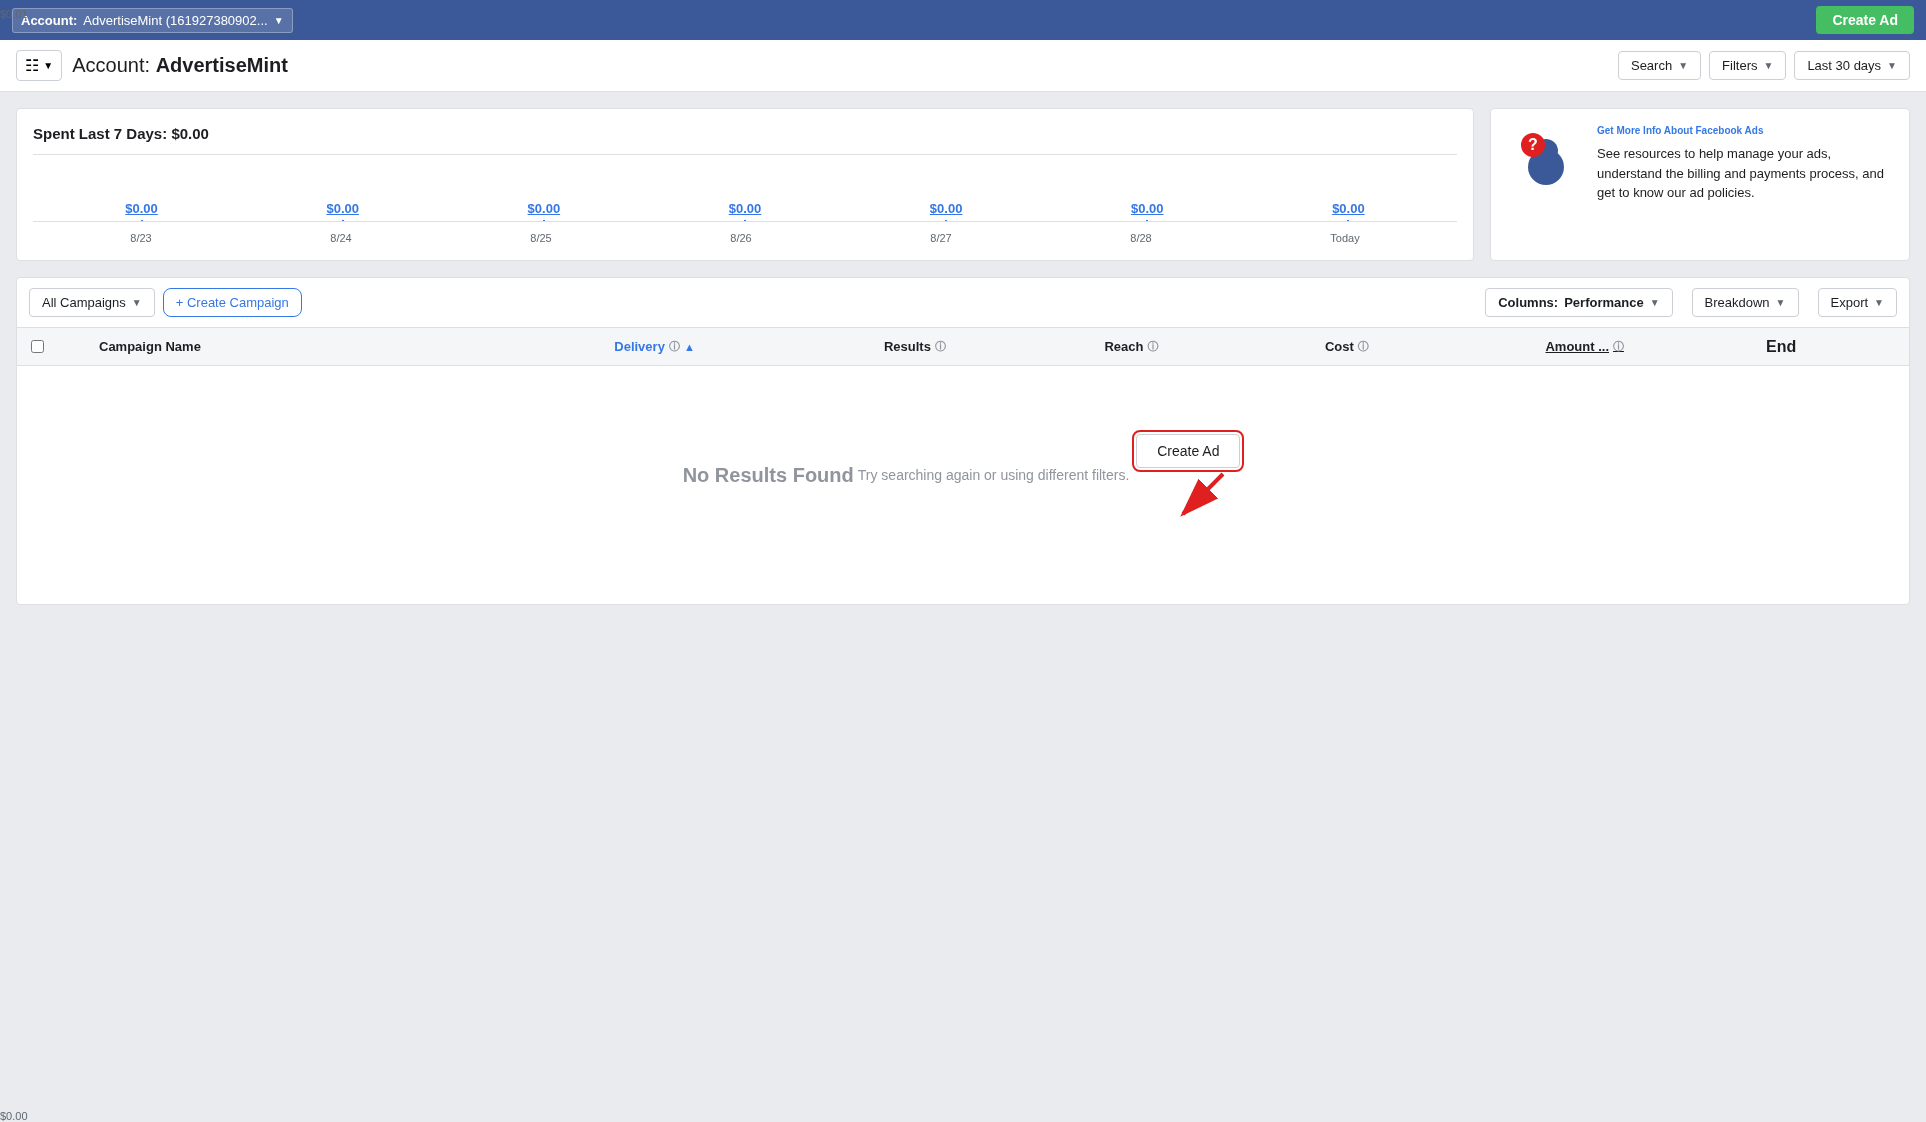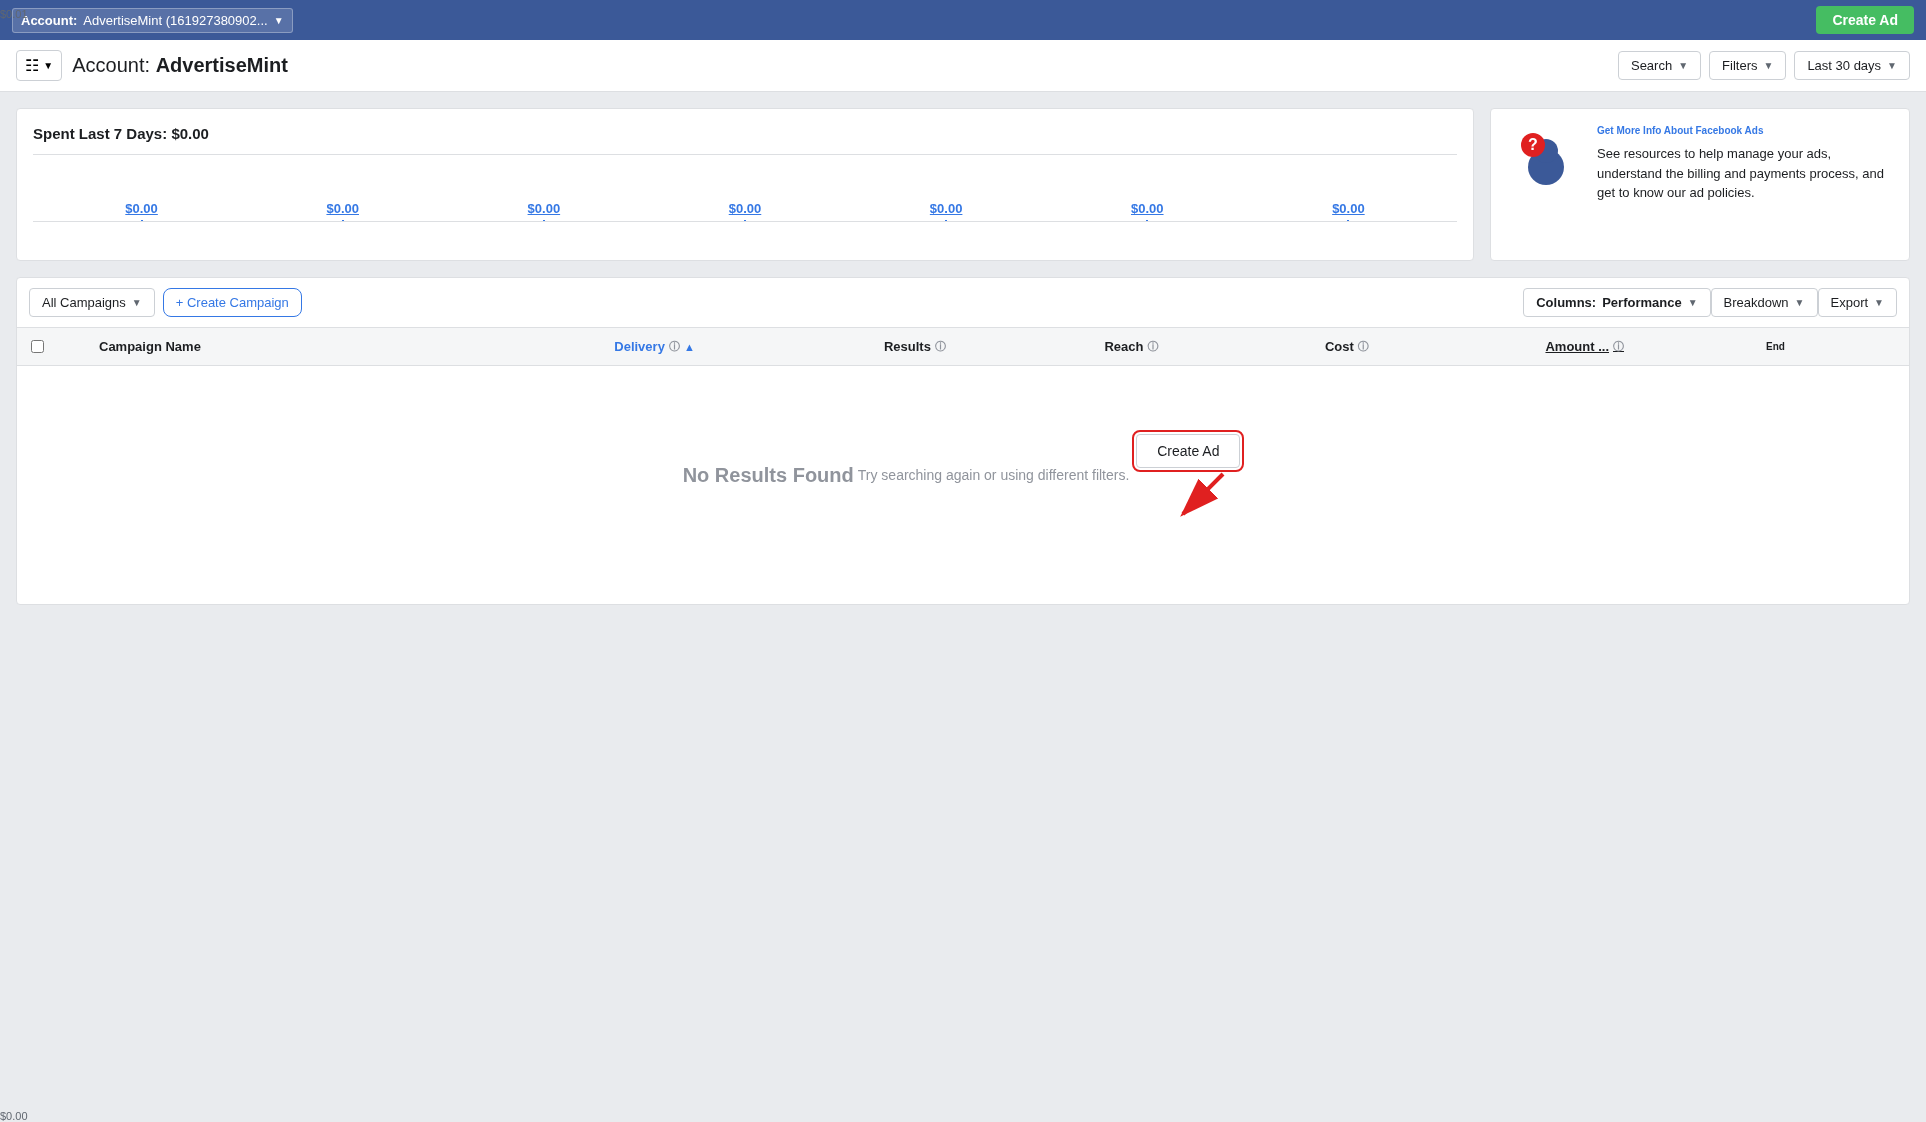--- a/index.html
+++ b/index.html
@@ -192,21 +192,21 @@
       border-bottom: 1px solid #dddfe2;
     }
     .campaigns-toolbar-left {
       display: flex;
       align-items: center;
       gap: 8px;
     }
     .campaigns-toolbar-right {
       display: flex;
       align-items: center;
-      gap: 0;
+      gap: 19px;
     }
     .toolbar-btn {
       border: 1px solid #ccd0d5;
       border-radius: 4px;
       padding: 6px 12px;
       background: #fff;
       cursor: pointer;
       font-size: 13px;
       display: flex;
       align-items: center;
@@ -305,21 +305,21 @@
       font-weight: 600;
       color: #1c1e21;
       display: flex;
       align-items: center;
       gap: 4px;
       text-decoration: underline;
     }
     .th-end {
       flex: 0.8;
       padding: 0 12px;
-      font-size: 10px;
+      font-size: 16px;
       font-weight: 600;
       color: #1c1e21;
     }
     .info-icon-small {
       color: #90949c;
       font-size: 11px;
       cursor: pointer;
     }
     .sort-arrow {
       color: #3578e5;
@@ -440,20 +440,29 @@
             </div>
             <div class="chart-col">
               <span class="bar-value">$0.00</span>
               <div class="bar-stub"></div>
             </div>
             <div class="chart-col">
               <span class="bar-value">$0.00</span>
               <div class="bar-stub"></div>
             </div>
           </div>
+          <div style="display:flex; justify-content:space-around; padding: 4px 8px 0;">
+            <span class="bar-date">8/23</span>
+            <span class="bar-date">8/24</span>
+            <span class="bar-date">8/25</span>
+            <span class="bar-date">8/26</span>
+            <span class="bar-date">8/27</span>
+            <span class="bar-date">8/28</span>
+            <span class="bar-date">Today</span>
+          </div>
         </div>
       </div>
     </div>
 
     <div class="info-card">
 
       <div style="flex-shrink:0; width:70px; height:70px; position:relative;">
         <svg width="70" height="70" viewBox="0 0 70 70">
 
           <circle cx="35" cy="42" r="18" fill="#3b5998"></circle>

